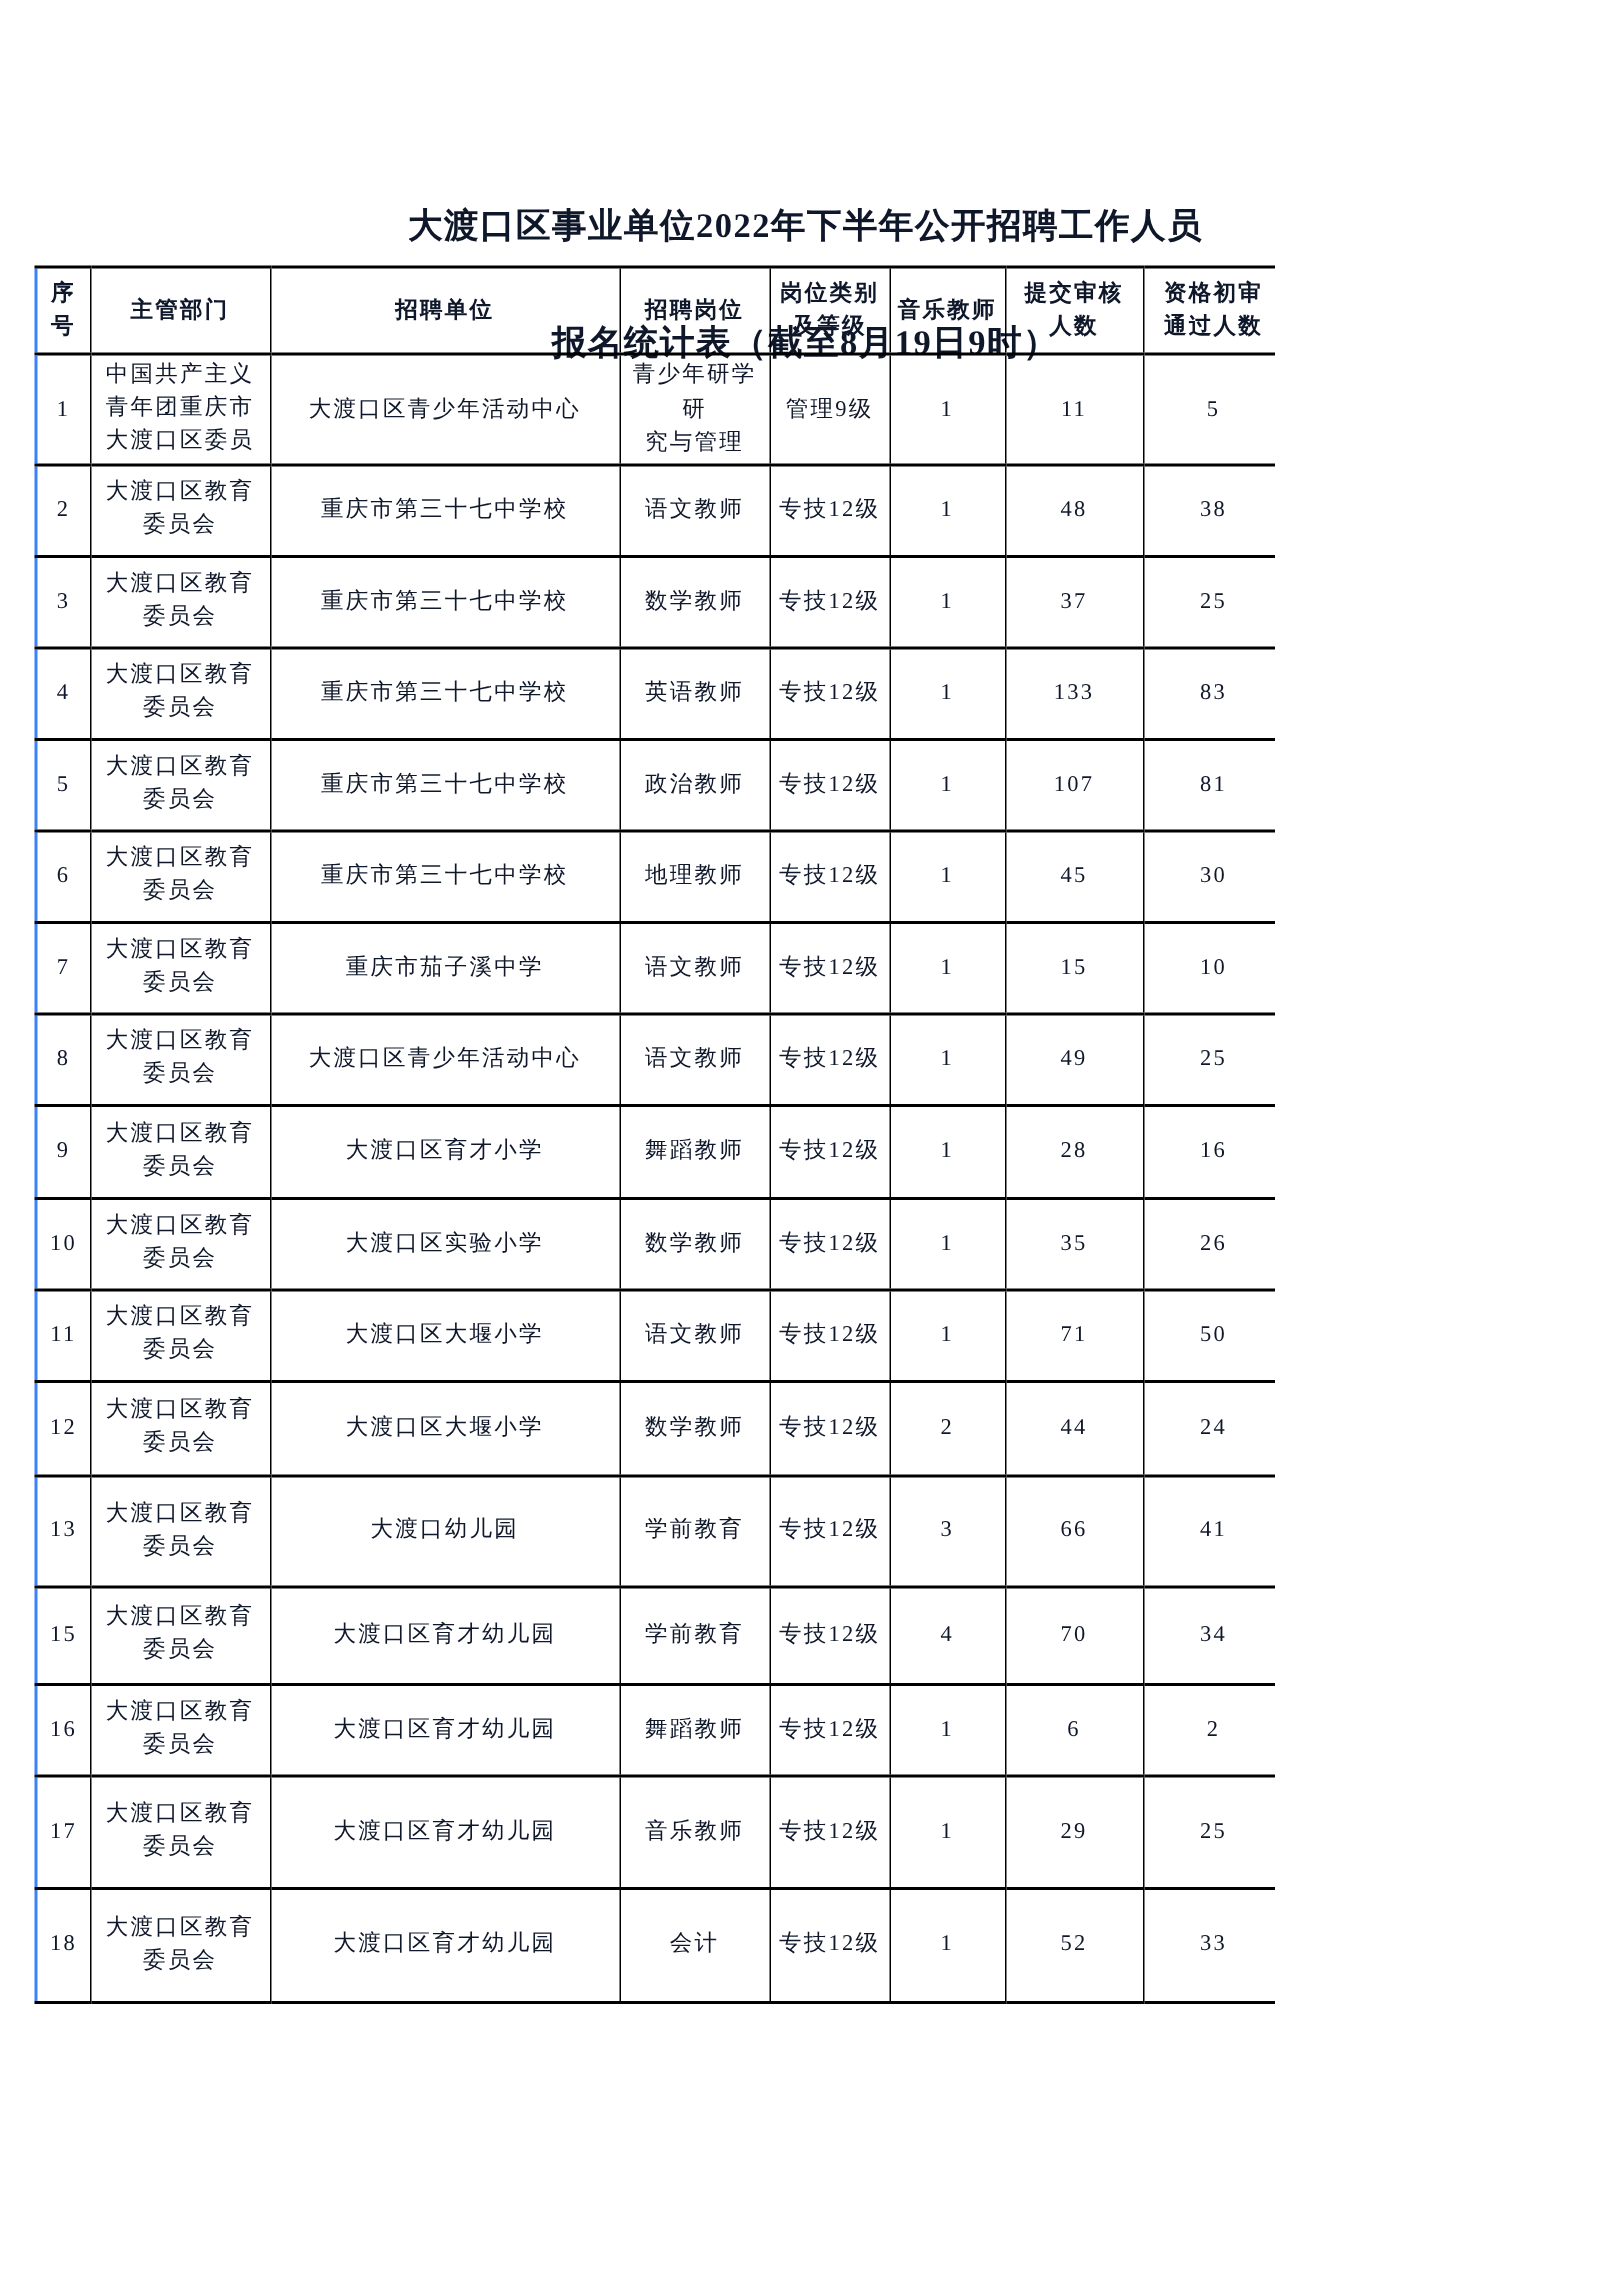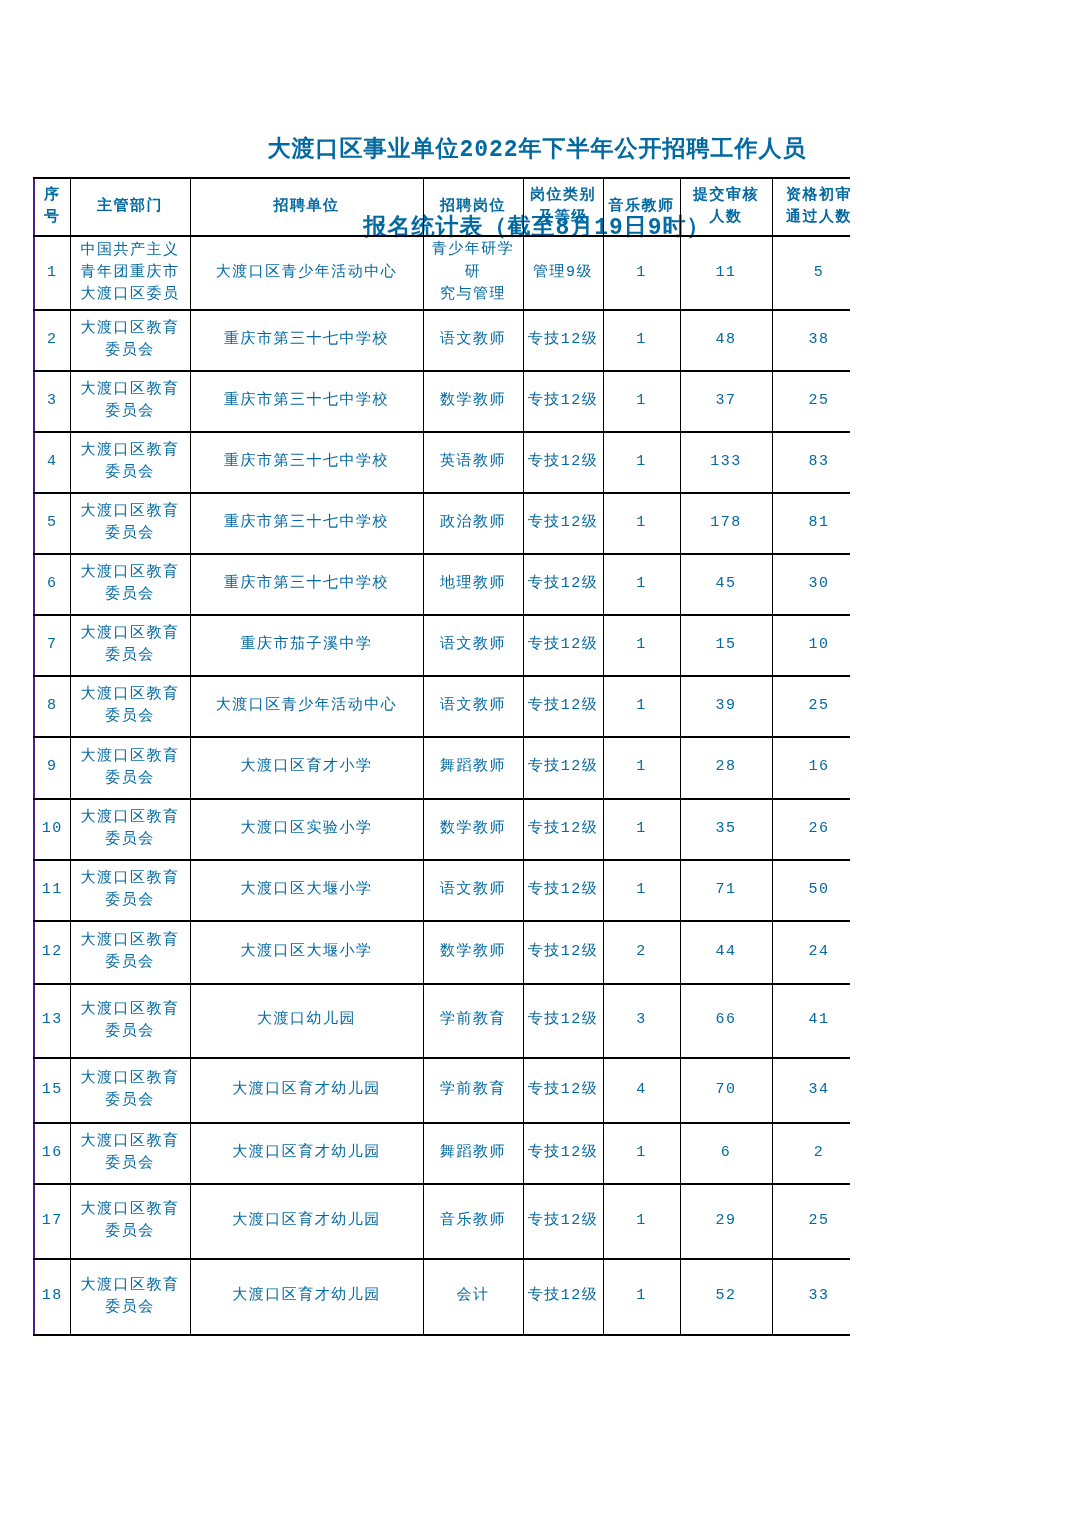--- a/index.html
+++ b/index.html
@@ -5,44 +5,44 @@
   html, body {
     margin: 0;
     padding: 0;
     background: #ffffff;
   }
   .page {
     position: relative;
     width: 850px;
     height: 1520px;
     background: #ffffff;
-    font-family: Liberation Mono, monospace;
-    color: #0369a1;
+    font-family: Liberation Serif, serif;
+    color: #0f172a;
     overflow: hidden;
   }
   .title-block {
     position: absolute;
     top: 92px;
     left: 0;
     width: 1074px;
     text-align: center;
     font-weight: bold;
     font-size: 23px;
     line-height: 1.7;
     letter-spacing: 1px;
     white-space: pre-line;
   }
   table.stat-table {
     position: absolute;
     top: 177px;
-    left: 33px;
+    left: 23px;
     width: 1007px;
     border-collapse: collapse;
     table-layout: fixed;
-    border: 2px solid #4c1d95;
+    border: 2px solid #3b82f6;
   }
   table.stat-table th,
   table.stat-table td {
     border-left: 1px solid #000000;
     border-right: 1px solid #000000;
     border-top: 2px solid #000000;
     border-bottom: 2px solid #000000;
     text-align: center;
     vertical-align: middle;
     font-size: 15px;
@@ -165,21 +165,21 @@
           <td data-name="cell-remark"></td>
         </tr>
         <tr data-name="table-row">
           <td data-name="cell-seq">5</td>
           <td data-name="cell-dept">大渡口区教育
 委员会</td>
           <td data-name="cell-unit">重庆市第三十七中学校</td>
           <td data-name="cell-position">政治教师</td>
           <td data-name="cell-category">专技12级</td>
           <td data-name="cell-quota">1</td>
-          <td data-name="cell-submitted">178</td>
+          <td data-name="cell-submitted">107</td>
           <td data-name="cell-passed">81</td>
           <td data-name="cell-paid">16</td>
           <td data-name="cell-remark"></td>
         </tr>
         <tr data-name="table-row">
           <td data-name="cell-seq">6</td>
           <td data-name="cell-dept">大渡口区教育
 委员会</td>
           <td data-name="cell-unit">重庆市第三十七中学校</td>
           <td data-name="cell-position">地理教师</td>
@@ -204,21 +204,21 @@
           <td data-name="cell-remark"></td>
         </tr>
         <tr data-name="table-row">
           <td data-name="cell-seq">8</td>
           <td data-name="cell-dept">大渡口区教育
 委员会</td>
           <td data-name="cell-unit">大渡口区青少年活动中心</td>
           <td data-name="cell-position">语文教师</td>
           <td data-name="cell-category">专技12级</td>
           <td data-name="cell-quota">1</td>
-          <td data-name="cell-submitted">39</td>
+          <td data-name="cell-submitted">49</td>
           <td data-name="cell-passed">25</td>
           <td data-name="cell-paid">1</td>
           <td data-name="cell-remark"></td>
         </tr>
         <tr data-name="table-row">
           <td data-name="cell-seq">9</td>
           <td data-name="cell-dept">大渡口区教育
 委员会</td>
           <td data-name="cell-unit">大渡口区育才小学</td>
           <td data-name="cell-position">舞蹈教师</td>

